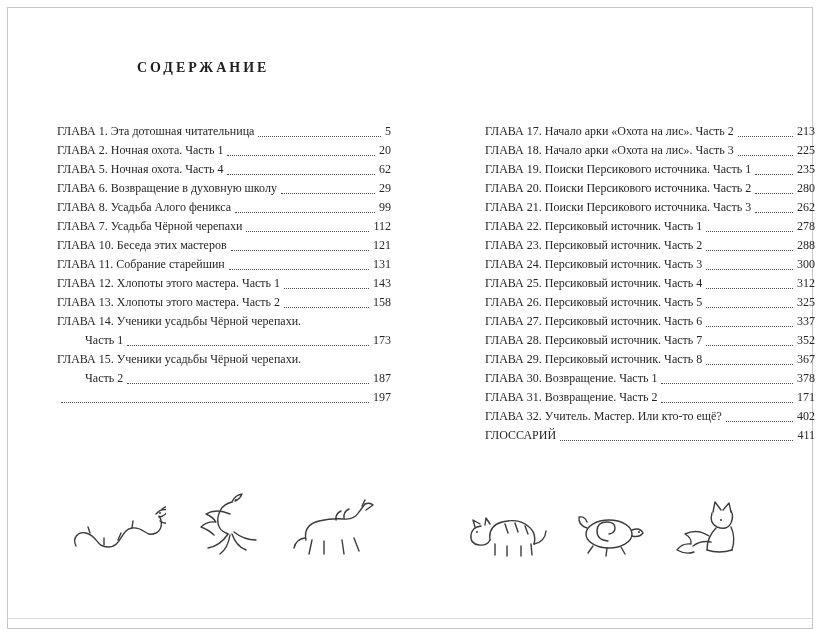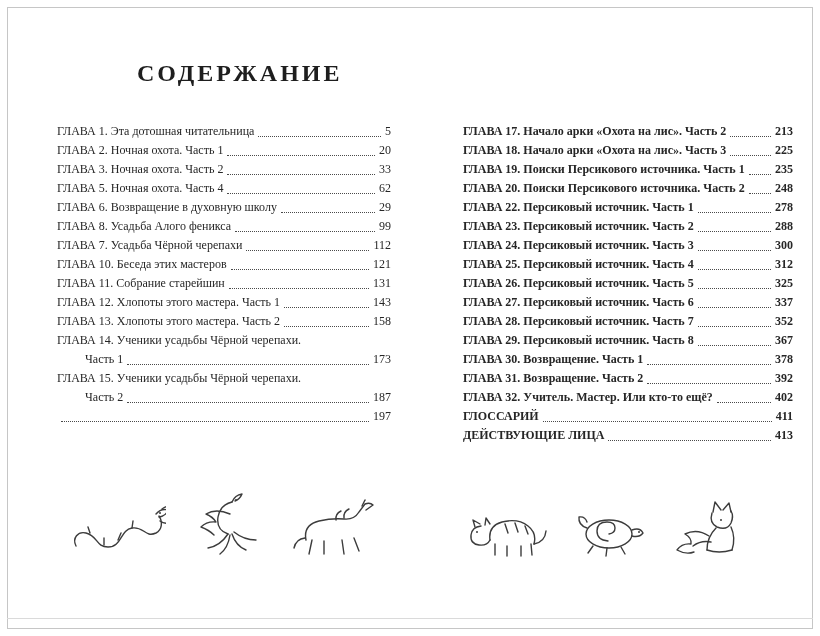--- a/index.html
+++ b/index.html
@@ -5,25 +5,25 @@
   html,body{margin:0;padding:0;}
   body{
     width:820px;height:636px;position:relative;overflow:hidden;
     background:#ffffff;color:#262626;
     font-family:"Liberation Serif", serif;
   }
   .sheet{position:absolute;left:7px;top:7px;right:7px;bottom:7px;border:1px solid #c6c6c6;pointer-events:none;}
   .edge-bottom{position:absolute;left:7px;right:7px;bottom:17px;border-bottom:1px solid #dadada;}
   .title{
     position:absolute;left:137px;top:60px;margin:0;
-    font-size:24px;font-weight:600;letter-spacing:3px;color:#1e1e1e;
+    font-size:14px;font-weight:600;letter-spacing:3px;color:#1e1e1e;
   }
   .col{position:absolute;top:122px;font-size:12px;line-height:19px;}
   #col-left{left:57px;width:334px;}
-  #col-right{left:463px;width:330px;font-weight:bold;}
+  #col-right{left:485px;width:330px;}
   .toc-line{display:flex;align-items:flex-end;}
   .toc-label{white-space:nowrap;}
   .indented{padding-left:28px;justify-content:space-between;}
   .dots{flex:1 1 8px;min-width:8px;border-bottom:1.5px dotted #4a4a4a;margin:0 4px 4px 4px;}
   .pg{flex:0 0 auto;}
   .illus{position:absolute;display:flex;align-items:flex-end;}
   #illus-left{left:62px;top:492px;width:330px;gap:26px;justify-content:center;}
   #illus-right{left:472px;top:498px;width:260px;gap:20px;justify-content:center;}
   .art-wrap svg{display:block;}
   .art{stroke:#3c3c3c;stroke-width:1.4;fill:none;stroke-linecap:round;stroke-linejoin:round;}
@@ -47,27 +47,20 @@
     </div>
     <div class="toc-entry">
       <div class="toc-line">
         <span class="toc-label">ГЛАВА 2. Ночная охота. Часть 1</span>
         <span class="dots"></span>
         <span class="pg">20</span>
       </div>
     </div>
     <div class="toc-entry">
       <div class="toc-line">
-        <span class="toc-label">ГЛАВА 3. Ночная охота. Часть 2</span>
-        <span class="dots"></span>
-        <span class="pg">33</span>
-      </div>
-    </div>
-    <div class="toc-entry">
-      <div class="toc-line">
         <span class="toc-label">ГЛАВА 5. Ночная охота. Часть 4</span>
         <span class="dots"></span>
         <span class="pg">62</span>
       </div>
     </div>
     <div class="toc-entry">
       <div class="toc-line">
         <span class="toc-label">ГЛАВА 6. Возвращение в духовную школу</span>
         <span class="dots"></span>
         <span class="pg">29</span>
@@ -161,21 +154,28 @@
       <div class="toc-line">
         <span class="toc-label">ГЛАВА 19. Поиски Персикового источника. Часть 1</span>
         <span class="dots"></span>
         <span class="pg">235</span>
       </div>
     </div>
     <div class="toc-entry">
       <div class="toc-line">
         <span class="toc-label">ГЛАВА 20. Поиски Персикового источника. Часть 2</span>
         <span class="dots"></span>
-        <span class="pg">248</span>
+        <span class="pg">280</span>
+      </div>
+    </div>
+    <div class="toc-entry">
+      <div class="toc-line">
+        <span class="toc-label">ГЛАВА 21. Поиски Персикового источника. Часть 3</span>
+        <span class="dots"></span>
+        <span class="pg">262</span>
       </div>
     </div>
     <div class="toc-entry">
       <div class="toc-line">
         <span class="toc-label">ГЛАВА 22. Персиковый источник. Часть 1</span>
         <span class="dots"></span>
         <span class="pg">278</span>
       </div>
     </div>
     <div class="toc-entry">
@@ -231,42 +231,35 @@
       <div class="toc-line">
         <span class="toc-label">ГЛАВА 30. Возвращение. Часть 1</span>
         <span class="dots"></span>
         <span class="pg">378</span>
       </div>
     </div>
     <div class="toc-entry">
       <div class="toc-line">
         <span class="toc-label">ГЛАВА 31. Возвращение. Часть 2</span>
         <span class="dots"></span>
-        <span class="pg">392</span>
+        <span class="pg">171</span>
       </div>
     </div>
     <div class="toc-entry">
       <div class="toc-line">
         <span class="toc-label">ГЛАВА 32. Учитель. Мастер. Или кто-то ещё?</span>
         <span class="dots"></span>
         <span class="pg">402</span>
       </div>
     </div>
     <div class="toc-entry">
       <div class="toc-line">
         <span class="toc-label">ГЛОССАРИЙ</span>
         <span class="dots"></span>
         <span class="pg">411</span>
-      </div>
-    </div>
-    <div class="toc-entry">
-      <div class="toc-line">
-        <span class="toc-label">ДЕЙСТВУЮЩИЕ ЛИЦА</span>
-        <span class="dots"></span>
-        <span class="pg">413</span>
       </div>
     </div>
   </div>
 
 <div class="illus" id="illus-left">
   <span class="art-wrap" aria-label="dragon">
     <svg width="96" height="58" viewBox="0 0 96 58">
       <path class="art" d="M6,46 C2,38 8,31 16,33 C28,36 26,47 38,47 C52,47 50,30 62,28 C74,26 75,38 86,33 C92,30 93,22 89,16"></path>
       <path class="art" d="M86,14 q5,-6 12,-4 q-2,6 -9,7"></path>
       <path class="art" d="M92,9 q5,-4 9,-2 M90,21 q4,3 8,2"></path>

